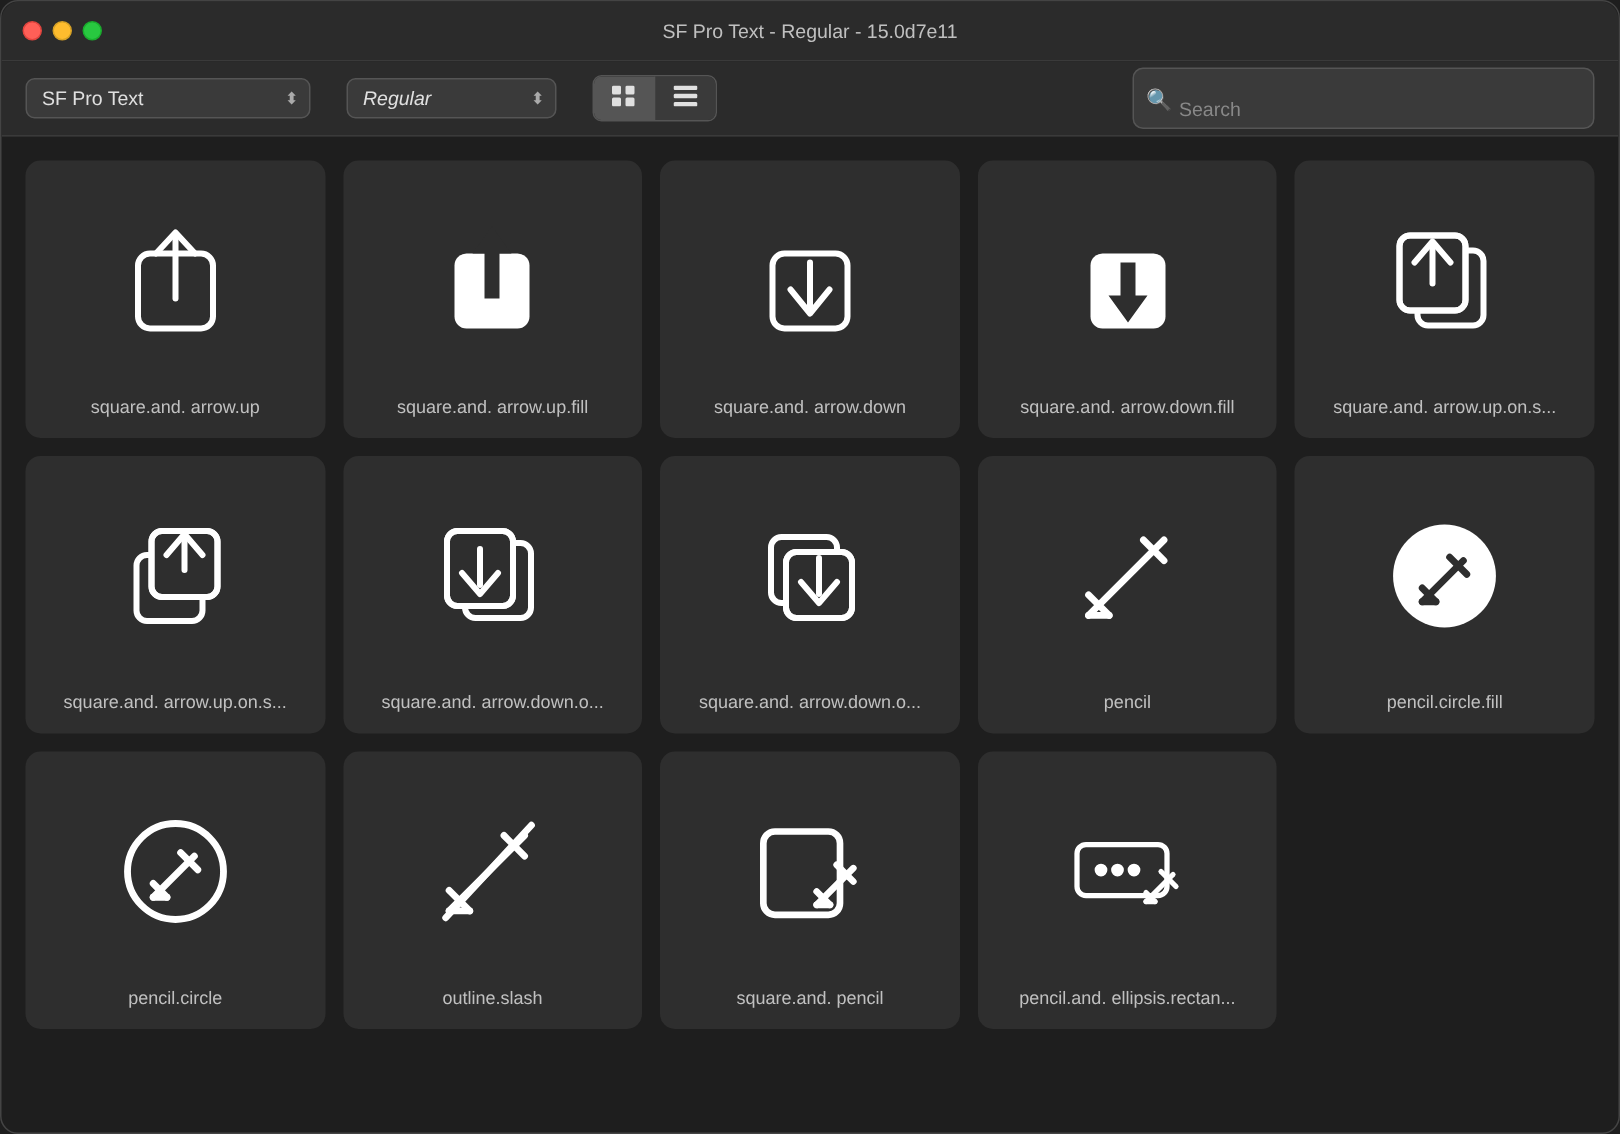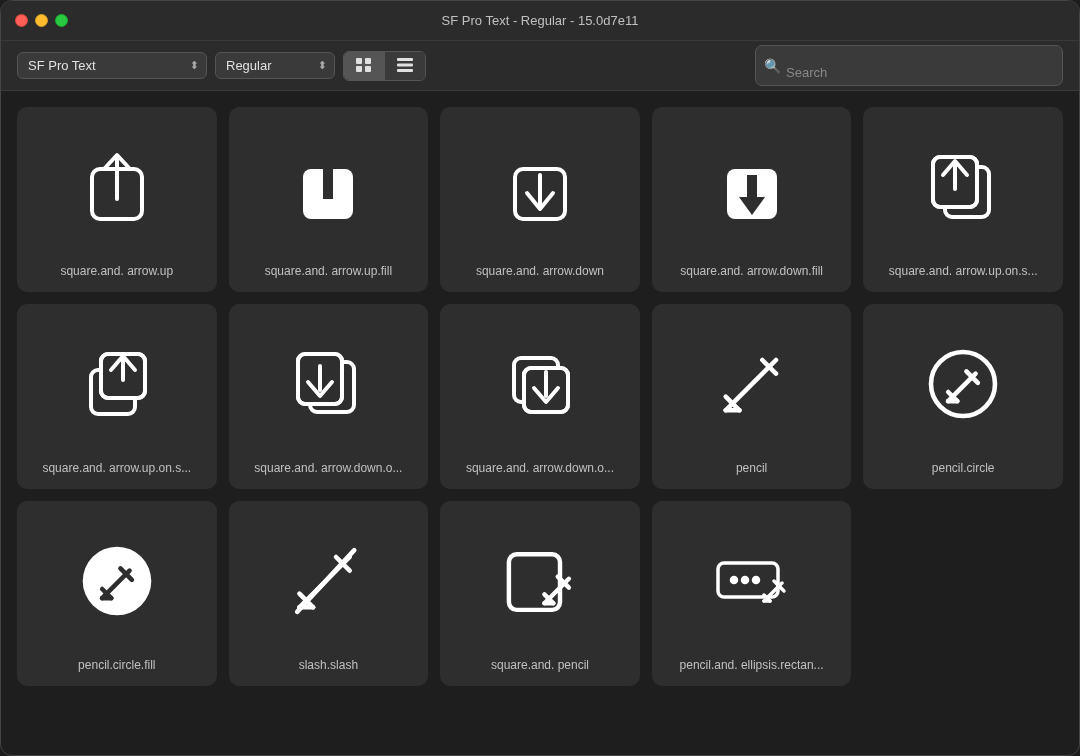--- a/index.html
+++ b/index.html
@@ -51,21 +51,21 @@
     .traffic-light.minimize { background: #febc2e; border: 1px solid #d6a126; }
     .traffic-light.maximize { background: #28c840; border: 1px solid #1aac2d; }
 
     
     .toolbar {
       background: #2b2b2b;
       height: 50px;
       display: flex;
       align-items: center;
       padding: 0 16px;
-      gap: 8px;
+      gap: 24px;
       border-bottom: 1px solid #3a3a3a;
     }
 
     .select-wrapper {
       position: relative;
       display: inline-flex;
       align-items: center;
     }
 
     .toolbar-select {
@@ -82,21 +82,21 @@
 
     .select-arrow {
       position: absolute;
       right: 8px;
       pointer-events: none;
       color: #aaa;
       font-size: 11px;
     }
 
     .font-select { width: 190px; }
-    .style-select { width: 120px; }
+    .style-select { width: 140px; font-style: italic; }
 
     .view-buttons {
       display: flex;
       border: 1px solid #555;
       border-radius: 6px;
       overflow: hidden;
     }
 
     .view-btn {
       background: #3a3a3a;
@@ -368,55 +368,55 @@
       <line x1="12" y1="58" x2="56" y2="14"></line>
       <line x1="44" y1="14" x2="56" y2="26"></line>
       <line x1="12" y1="58" x2="24" y2="58"></line>
       <line x1="12" y1="46" x2="24" y2="58"></line>
     </svg>
           </div>
           <div class="icon-label">pencil</div>
         </div>
         <div class="icon-cell">
           <div class="icon-visual">
-            <svg viewBox="0 0 70 70" fill="none" stroke="white" stroke-width="4" stroke-linecap="round" stroke-linejoin="round">
-      <circle cx="35" cy="35" r="28"></circle>
-      <line x1="22" y1="50" x2="46" y2="26"></line>
-      <line x1="38" y1="24" x2="48" y2="34"></line>
-      <line x1="22" y1="50" x2="30" y2="50"></line>
-      <line x1="22" y1="42" x2="30" y2="50"></line>
-    </svg>
-          </div>
-          <div class="icon-label">pencil.circle</div>
-        </div>
-        <div class="icon-cell">
-          <div class="icon-visual">
             <svg viewBox="0 0 70 70" fill="white">
       <circle cx="35" cy="35" r="30"></circle>
       <g fill="none" stroke="#2e2e2e" stroke-width="4" stroke-linecap="round" stroke-linejoin="round">
         <line x1="22" y1="50" x2="46" y2="26"></line>
         <line x1="38" y1="24" x2="48" y2="34"></line>
         <line x1="22" y1="50" x2="30" y2="50"></line>
         <line x1="22" y1="42" x2="30" y2="50"></line>
       </g>
     </svg>
           </div>
           <div class="icon-label">pencil.circle.fill</div>
         </div>
         <div class="icon-cell">
           <div class="icon-visual">
             <svg viewBox="0 0 70 70" fill="none" stroke="white" stroke-width="4" stroke-linecap="round" stroke-linejoin="round">
+      <circle cx="35" cy="35" r="28"></circle>
+      <line x1="22" y1="50" x2="46" y2="26"></line>
+      <line x1="38" y1="24" x2="48" y2="34"></line>
+      <line x1="22" y1="50" x2="30" y2="50"></line>
+      <line x1="22" y1="42" x2="30" y2="50"></line>
+    </svg>
+          </div>
+          <div class="icon-label">pencil.circle</div>
+        </div>
+        <div class="icon-cell">
+          <div class="icon-visual">
+            <svg viewBox="0 0 70 70" fill="none" stroke="white" stroke-width="4" stroke-linecap="round" stroke-linejoin="round">
       <line x1="10" y1="58" x2="54" y2="14"></line>
       <line x1="42" y1="14" x2="54" y2="26"></line>
       <line x1="10" y1="58" x2="22" y2="58"></line>
       <line x1="10" y1="46" x2="22" y2="58"></line>
       <line x1="58" y1="8" x2="8" y2="62" stroke-width="4"></line>
     </svg>
           </div>
-          <div class="icon-label">slash.slash</div>
+          <div class="icon-label">outline.slash</div>
         </div>
         <div class="icon-cell">
           <div class="icon-visual">
             <svg viewBox="0 0 72 72" fill="none" stroke="white" stroke-width="4" stroke-linecap="round" stroke-linejoin="round">
       <rect x="8" y="12" width="46" height="50" rx="7"></rect>
       <line x1="40" y1="56" x2="62" y2="34"></line>
       <line x1="52" y1="32" x2="62" y2="42"></line>
       <line x1="40" y1="56" x2="48" y2="56"></line>
       <line x1="40" y1="48" x2="48" y2="56"></line>
     </svg>

